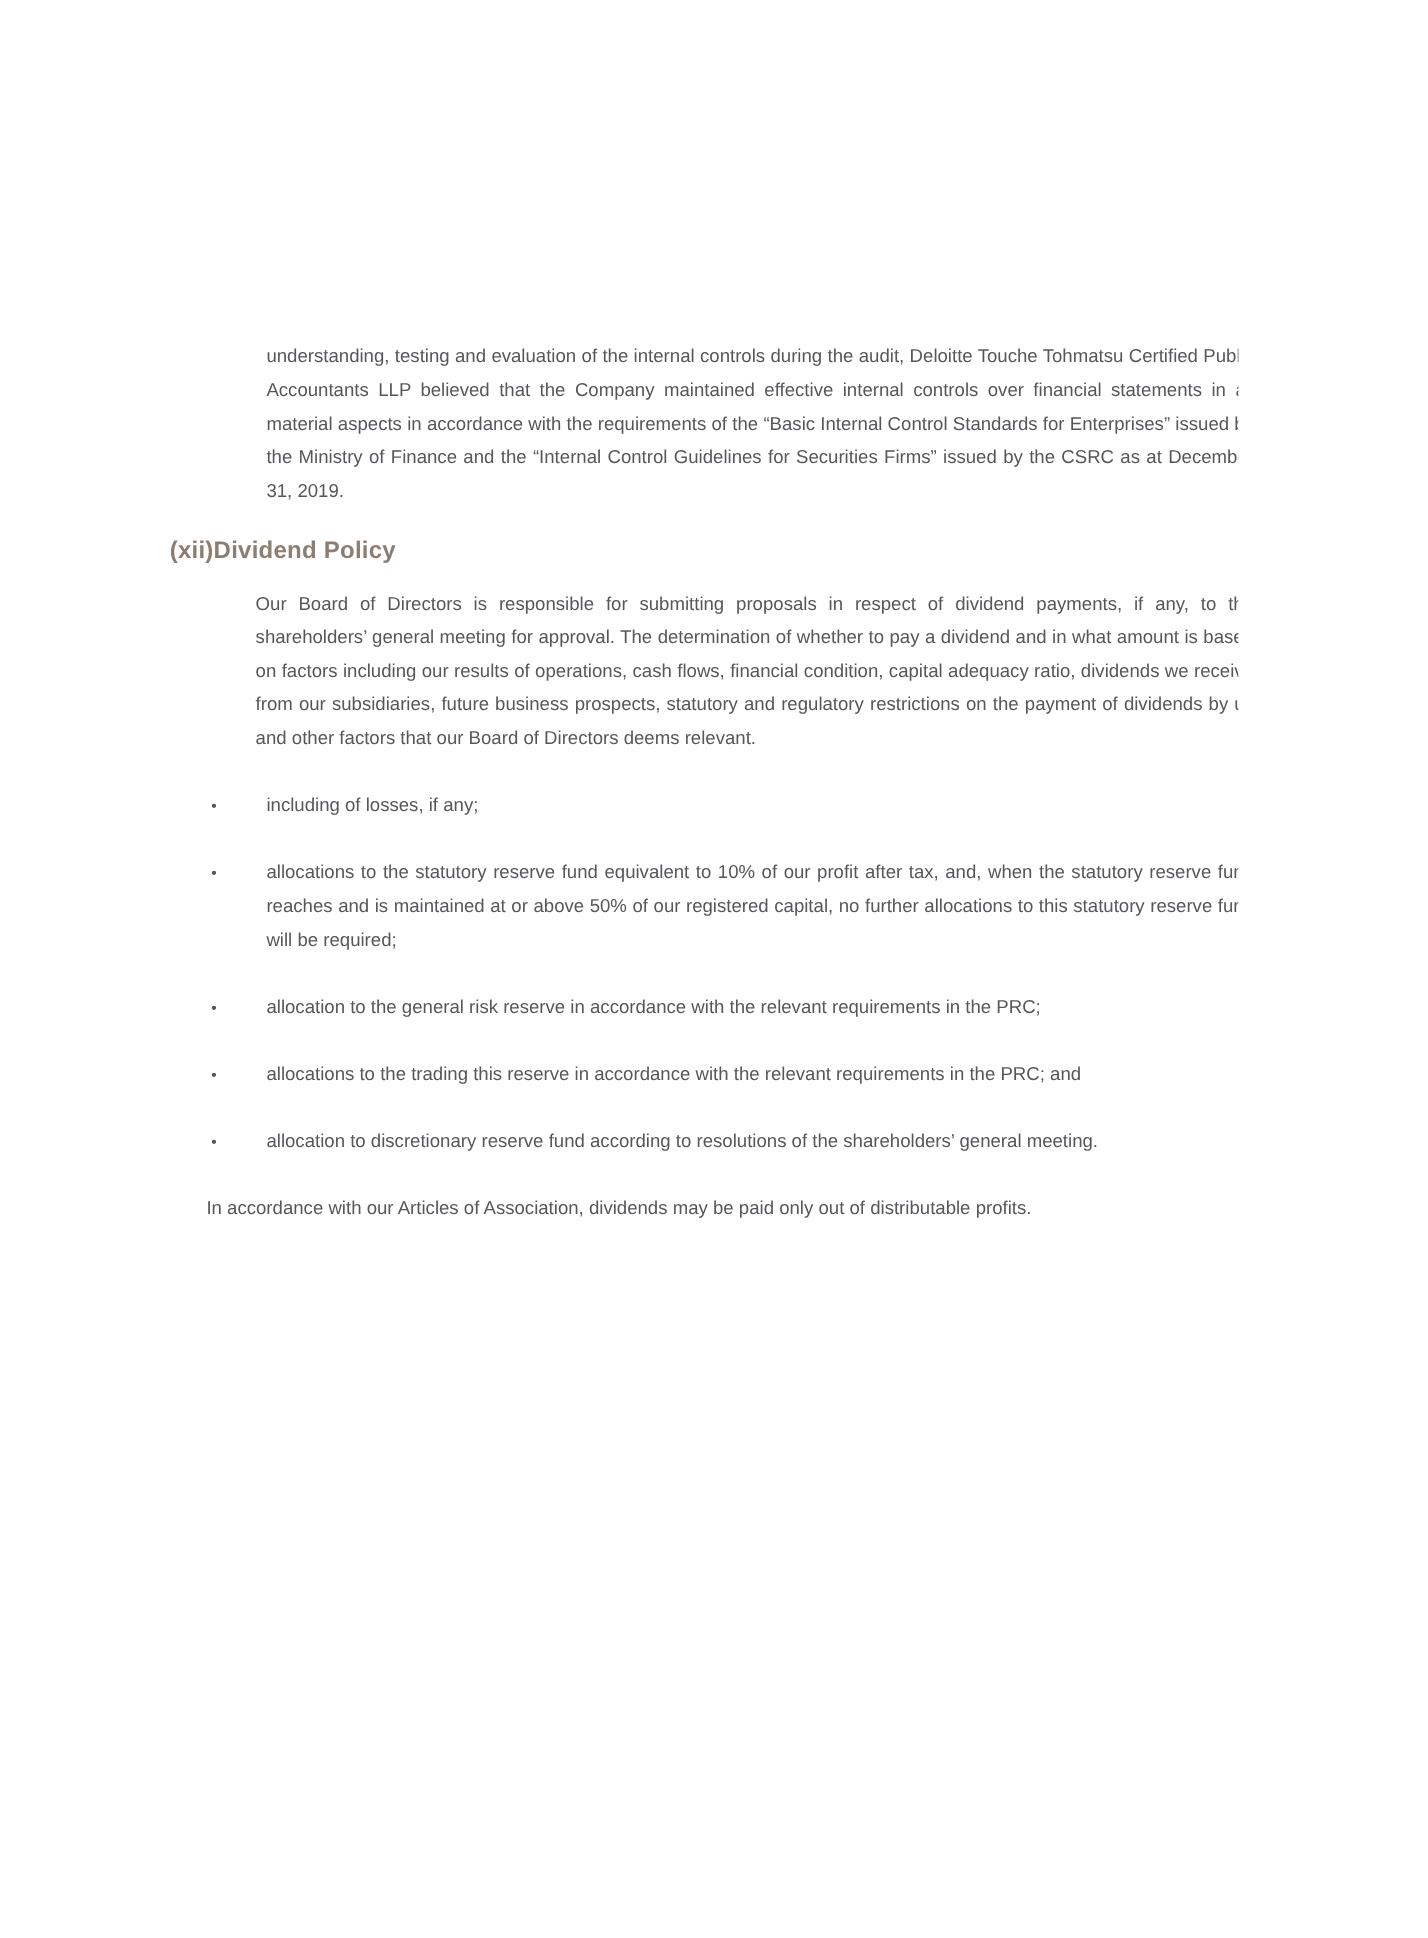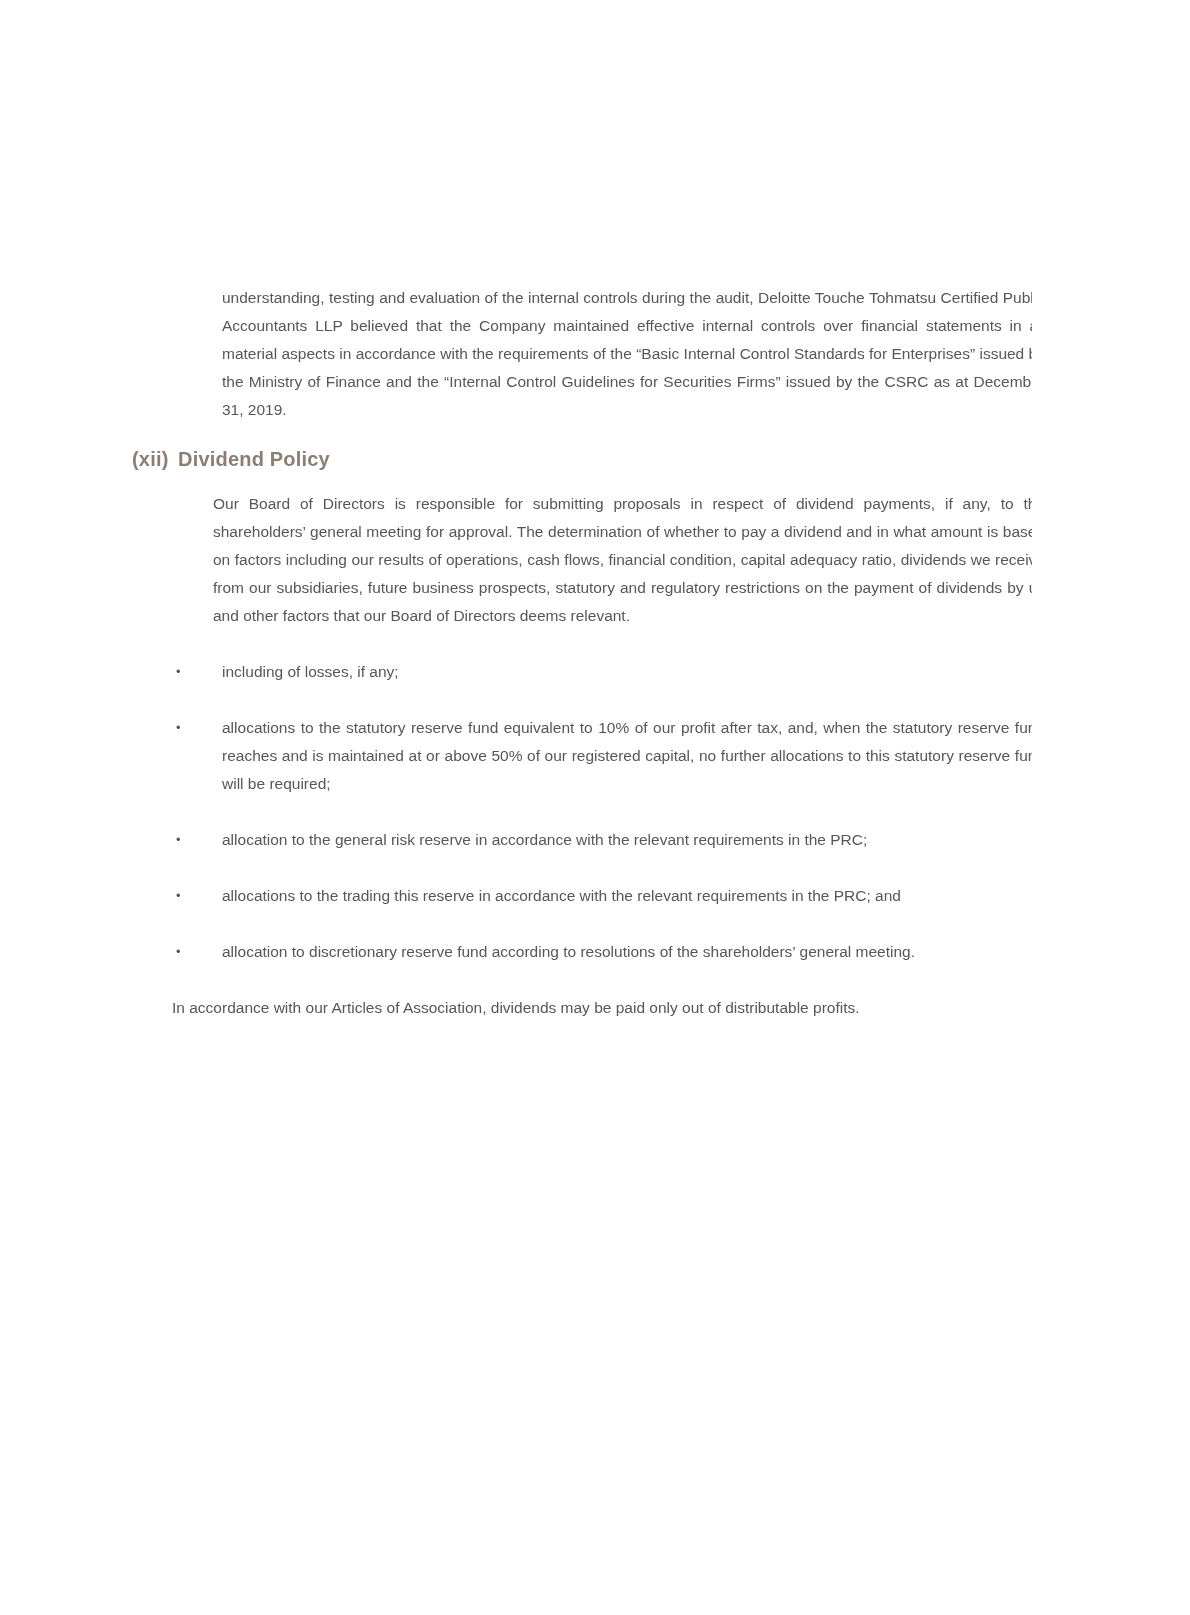--- a/index.html
+++ b/index.html
@@ -22,21 +22,21 @@
   .cont { margin-left:90px; }
   .heading {
     margin:22px 0 0 0;
     display:flex;
     color:#8c7e72;
     font-size:20px;
     line-height:26px;
     font-weight:bold;
     letter-spacing:0.2px;
   }
-  .heading .idx { width:46px; flex:none; }
+  .heading .idx { width:46px; flex:none;text-align:right; }
   .bodyblock { margin-left:40px; margin-top:18px; }
   .bodyblock p { margin:28px 0 0 0; text-align:justify; }
   .bodyblock p.first { margin-top:0;margin-left:41px; }
   ul.bullets { list-style:none; margin:28px 0 0 0; padding:0; }
   .bullets li { position:relative; padding-left:50px; margin-top:28px; text-align:justify; }
   .bullets li.first { margin-top:0; }
   .bullets li .marker {
     position:absolute; left:4px; top:0;
     font-size:13px; color:#56575b;
   }

